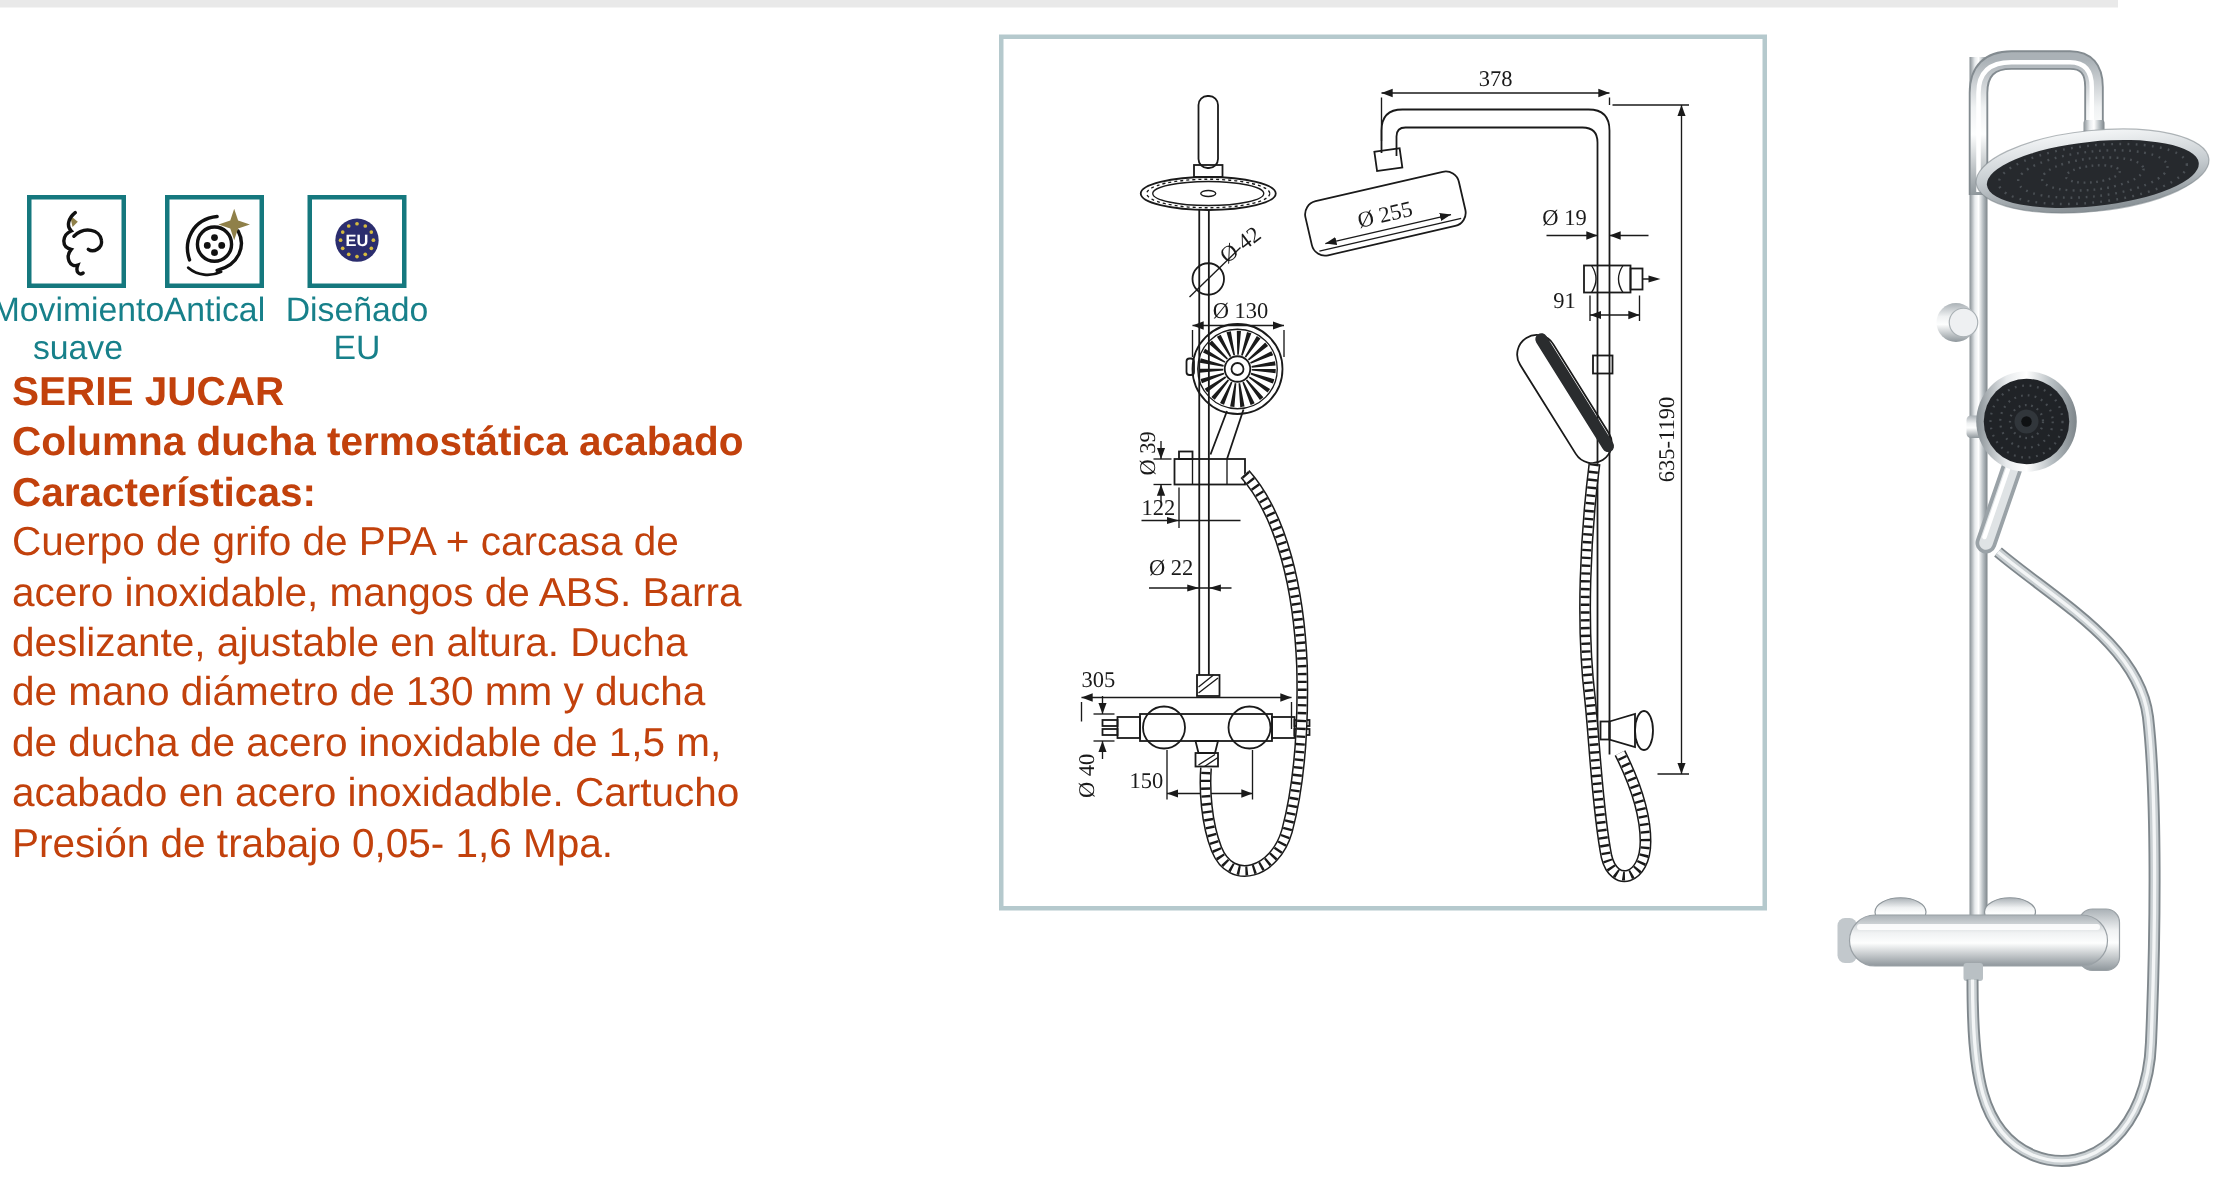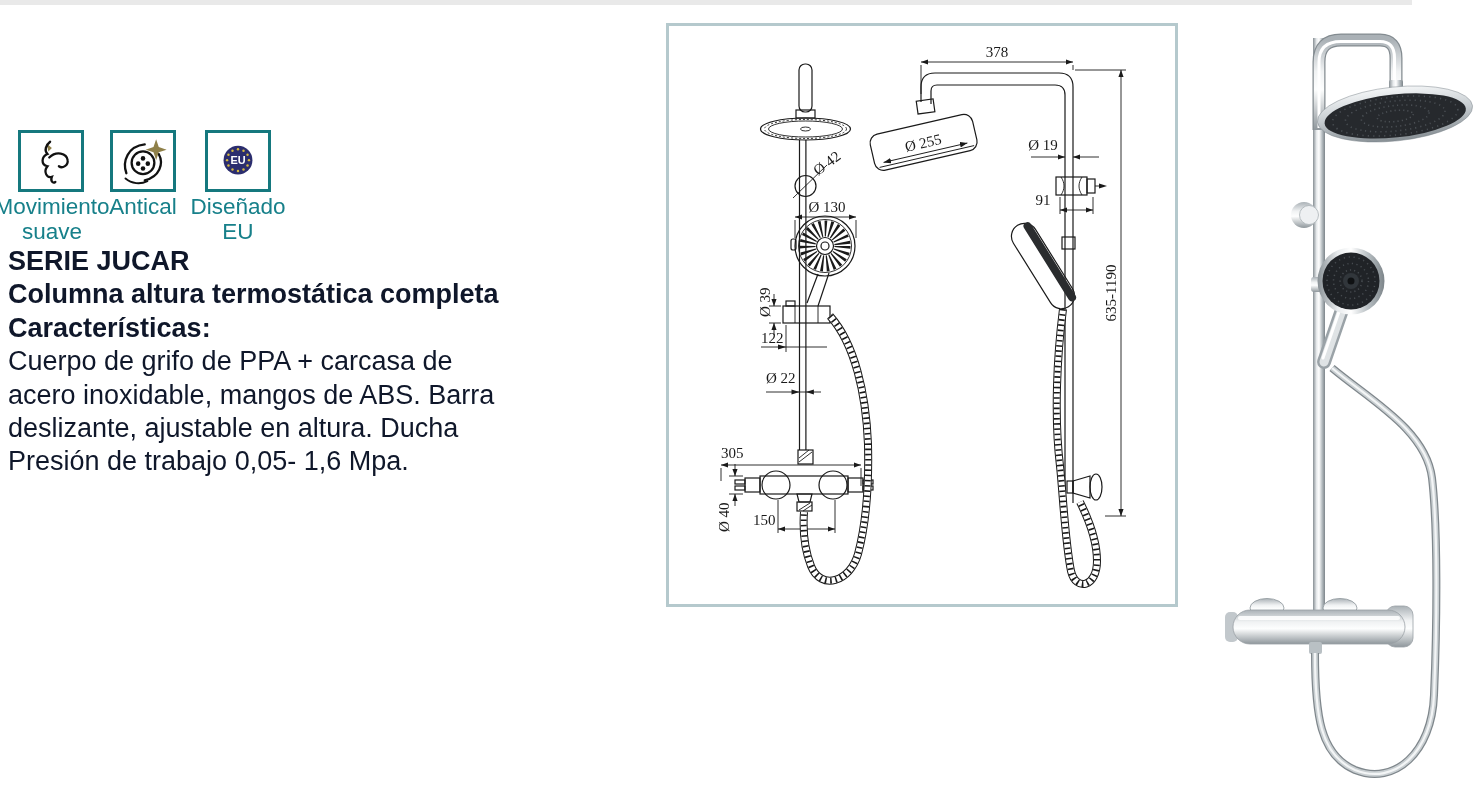--- a/index.html
+++ b/index.html
@@ -2,21 +2,21 @@
 <html><head>
 <meta charset="utf-8">
 <style>
   html,body{margin:0;padding:0;}
   body{width:1482px;height:786px;position:relative;background:#ffffff;overflow:hidden;
        font-family:"Liberation Sans", sans-serif;color:#131313;}
   .topbar{position:absolute;left:0;top:0;width:1412px;height:5px;background:#e9e9e9;}
   .badge-box{position:absolute;width:66px;height:62px;border:3.5px solid #15787e;background:#fff;box-sizing:border-box;}
   .badge-box svg{display:block;width:100%;height:100%;}
   .badge-label{position:absolute;top:194px;width:132px;text-align:center;color:#17808a;font-size:22.5px;line-height:25px;}
-  .textblock{position:absolute;left:8px;top:245px;font-size:27px;line-height:33.4px;color:#0f172a;white-space:nowrap;}
+  .textblock{position:absolute;left:8px;top:245px;font-size:27px;line-height:33.4px;color:#c2410c;white-space:nowrap;}
   .textblock .bold{font-weight:bold;}
   .diagram{position:absolute;left:666px;top:23px;width:512px;height:584px;border:3px solid #b5c9cd;background:#fff;box-sizing:border-box;}
   .diagram svg{display:block;width:506px;height:578px;}
   svg .ln{stroke:#1a1a1a;stroke-width:1.2;fill:none;}
   svg .thin{stroke:#1a1a1a;stroke-width:0.9;fill:none;}
   svg .dim{font-family:"Liberation Serif", serif;font-size:15px;fill:#1a1a1a;stroke:none;}
   svg .fillb{fill:#1a1a1a;stroke:none;}
   .photo{position:absolute;left:1210px;top:10px;}
 </style>
 </head>
@@ -72,25 +72,28 @@
   <div>Antical</div>
     <div></div>
 </div>
 <div class="badge-label" style="left:172px">
   <div>Diseñado</div>
     <div>EU</div>
 </div>
 
 <div class="textblock">
   <div class="bold">SERIE JUCAR</div>
-  <div class="bold">Columna altura termostática completa</div>
+  <div class="bold">Columna ducha termostática acabado</div>
   <div class="bold">Características:</div>
   <div>Cuerpo de grifo de PPA + carcasa de</div>
   <div>acero inoxidable, mangos de ABS. Barra</div>
   <div>deslizante, ajustable en altura. Ducha</div>
+  <div>de mano diámetro de 130 mm y ducha</div>
+  <div>de ducha de acero inoxidable de 1,5 m,</div>
+  <div>acabado en acero inoxidadble. Cartucho</div>
   <div>Presión de trabajo 0,05- 1,6 Mpa.</div>
 </div>
 
 <div class="diagram">
 <svg viewBox="0 0 506 578">
   <defs>
     <marker id="arr" viewBox="0 0 10 8" refX="9.2" refY="4" markerWidth="9" markerHeight="7.2" orient="auto-start-reverse">
       <path d="M0,0.6 L9.2,4 L0,7.4 z" fill="#1a1a1a"></path>
     </marker>
   </defs>

